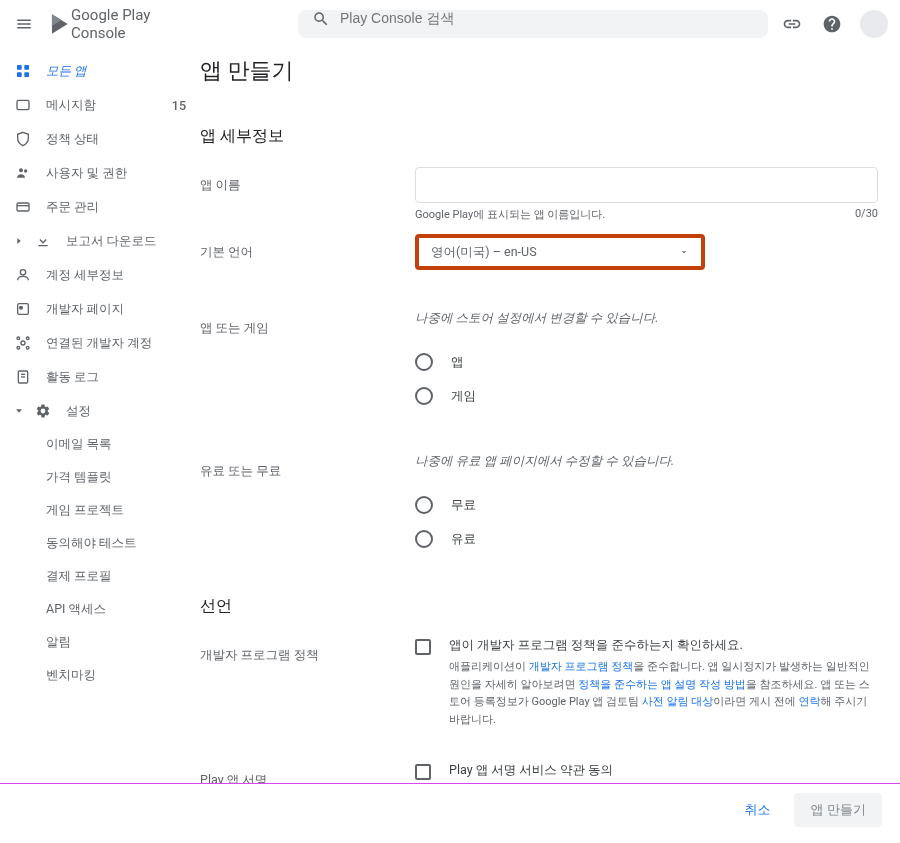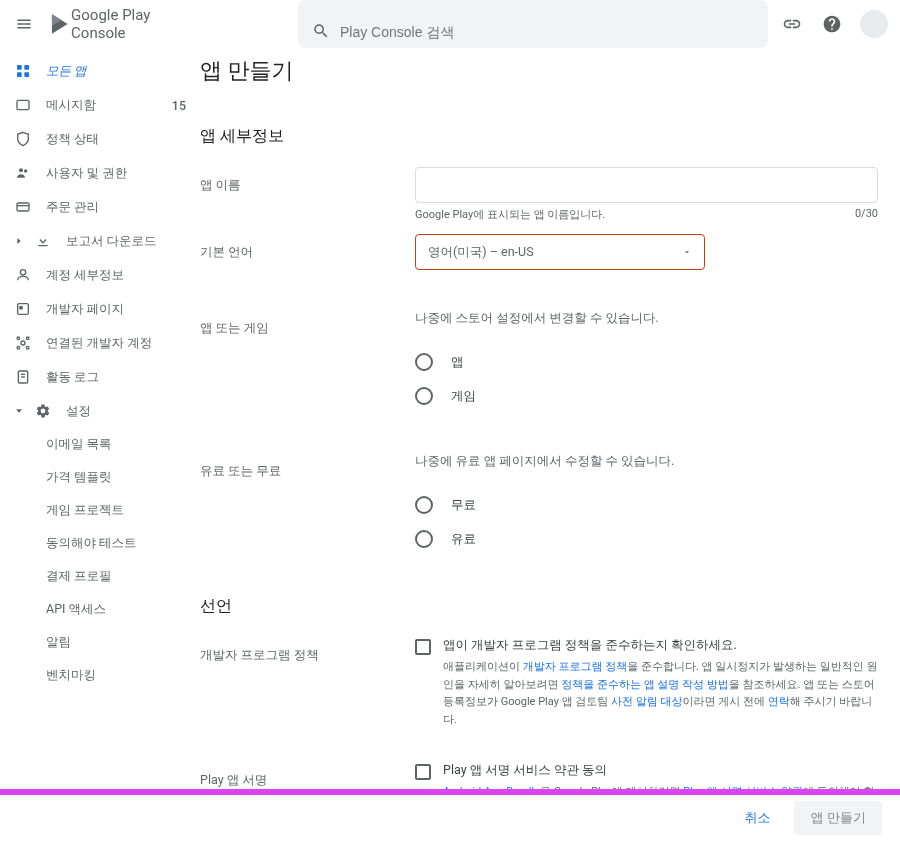--- a/index.html
+++ b/index.html
@@ -2,21 +2,21 @@
 <html><head>
 <meta charset="utf-8">
 <style>
 * { box-sizing: border-box; margin: 0; padding: 0; }
 body { font-family: Roboto, Arial, sans-serif; font-size: 13px; color: #202124; background: #fff; width: 900px; height: 843px; overflow: hidden; position: relative; }
 
 .header { height: 48px; display: flex; align-items: center; padding: 0 12px; gap: 12px; }
 .menu-btn { width: 24px; height: 24px; display: flex; align-items: center; justify-content: center; cursor: pointer; }
 .logo { display: flex; align-items: center; font-size: 15px; color: #5f6368; }
 .logo-icon { width: 24px; height: 24px; }
-.search-box { flex: 0 0 auto; margin-left: 80px; width: 470px; height: 48px; background: #f1f3f4; border-radius: 8px; display: flex; align-items: flex-end; padding: 8px 14px; gap: 10px; color: #5f6368; }
+.search-box { flex: 0 0 auto; margin-left: 80px; width: 470px; height: 28px; background: #f1f3f4; border-radius: 8px; display: flex; align-items: flex-start; padding: 0 14px; gap: 10px; color: #5f6368; }
 .search-box input { border: none; background: transparent; outline: none; flex: 1; font-size: 14px; color: #5f6368; }
 .header-right { margin-left: auto; display: flex; align-items: center; gap: 16px; }
 .icon-btn { width: 24px; height: 24px; display: flex; align-items: center; justify-content: center; color: #5f6368; cursor: pointer; }
 .avatar { width: 28px; height: 28px; border-radius: 50%; background: #e8eaed; }
 
 .container { display: flex; height: calc(100% - 48px - 52px); }
 .sidebar { width: 200px; padding: 6px 0; overflow-y: auto; }
 .nav-item { display: flex; align-items: center; padding: 8px 14px; gap: 14px; color: #5f6368; cursor: pointer; font-size: 12.5px; }
 .nav-item.active { color: #1a73e8; font-style: italic; }
 .nav-item .nav-icon { width: 18px; height: 18px; display: flex; align-items: center; justify-content: center; flex-shrink: 0; }
@@ -26,36 +26,36 @@
 
 .main { flex: 1; padding: 8px 22px 20px 0; overflow-y: auto; }
 .page-title { font-size: 22px; font-weight: 400; margin-bottom: 40px; color: #202124; }
 .section-title { font-size: 16px; font-weight: 500; margin-bottom: 20px; color: #202124; }
 
 .form-row { display: flex; margin-bottom: 12px; }
 .form-label { width: 215px; font-size: 12.5px; color: #5f6368; padding-top: 10px; flex-shrink: 0; }
 .form-field { flex: 1; }
 .text-input { width: 100%; height: 36px; border: 1px solid #dadce0; border-radius: 4px; padding: 0 10px; font-size: 13px; outline: none; }
 .helper-row { display: flex; justify-content: space-between; font-size: 11px; color: #5f6368; margin-top: 4px; }
-.select-box { width: 290px; height: 36px; border: 1px solid #c2410c; border-radius: 4px; padding: 0 12px; display: flex; align-items: center; justify-content: space-between; color: #5f6368; cursor: pointer; font-size: 12.5px; }
-.note { font-size: 12.5px; color: #5f6368; margin-bottom: 18px; }
+.select-box { width: 290px; height: 36px; border: 4px solid #c2410c; border-radius: 4px; padding: 0 12px; display: flex; align-items: center; justify-content: space-between; color: #5f6368; cursor: pointer; font-size: 12.5px; }
+.note { font-size: 12.5px; color: #5f6368; margin-bottom: 18px; font-style: italic; }
 .radio-item { display: flex; align-items: center; gap: 18px; padding: 8px 0; cursor: pointer; }
 .radio-circle { width: 18px; height: 18px; border: 2px solid #5f6368; border-radius: 50%; flex-shrink: 0; }
 .radio-label { font-size: 12.5px; color: #3c4043; }
 
 .section-gap { height: 28px; }
 
-.check-row { display: flex; gap: 12px; }
+.check-row { display: flex; gap: 18px; }
 .checkbox { width: 16px; height: 16px; border: 2px solid #5f6368; border-radius: 2px; flex-shrink: 0; margin-top: 2px; cursor: pointer; }
 .check-content { flex: 1; }
 .check-title { font-size: 12.5px; color: #3c4043; margin-bottom: 4px; }
 .check-desc { font-size: 11px; color: #5f6368; line-height: 1.6; }
 .check-desc a { color: #1a73e8; text-decoration: none; }
 
-.footer { position: absolute; bottom: 2px; left: 0; right: 0; height: 52px; border-top: 6px solid #d946ef; display: flex; align-items: center; justify-content: flex-end; padding: 0 18px; gap: 10px; background: #fff; }
+.footer { position: absolute; bottom: 8px; left: 0; right: 0; height: 52px; border-top: 1px solid #d946ef; display: flex; align-items: center; justify-content: flex-end; padding: 0 18px; gap: 10px; background: #fff; }
 .btn-text { padding: 8px 14px; font-size: 13px; color: #1a73e8; background: none; border: none; cursor: pointer; border-radius: 4px; }
 .btn-primary { padding: 8px 16px; font-size: 13px; color: #80868b; background: #f1f3f4; border: none; border-radius: 4px; cursor: pointer; }
 
 svg { display: block; }
 </style>
 </head>
 <body>
 
 <div class="header">
   <div class="menu-btn">

